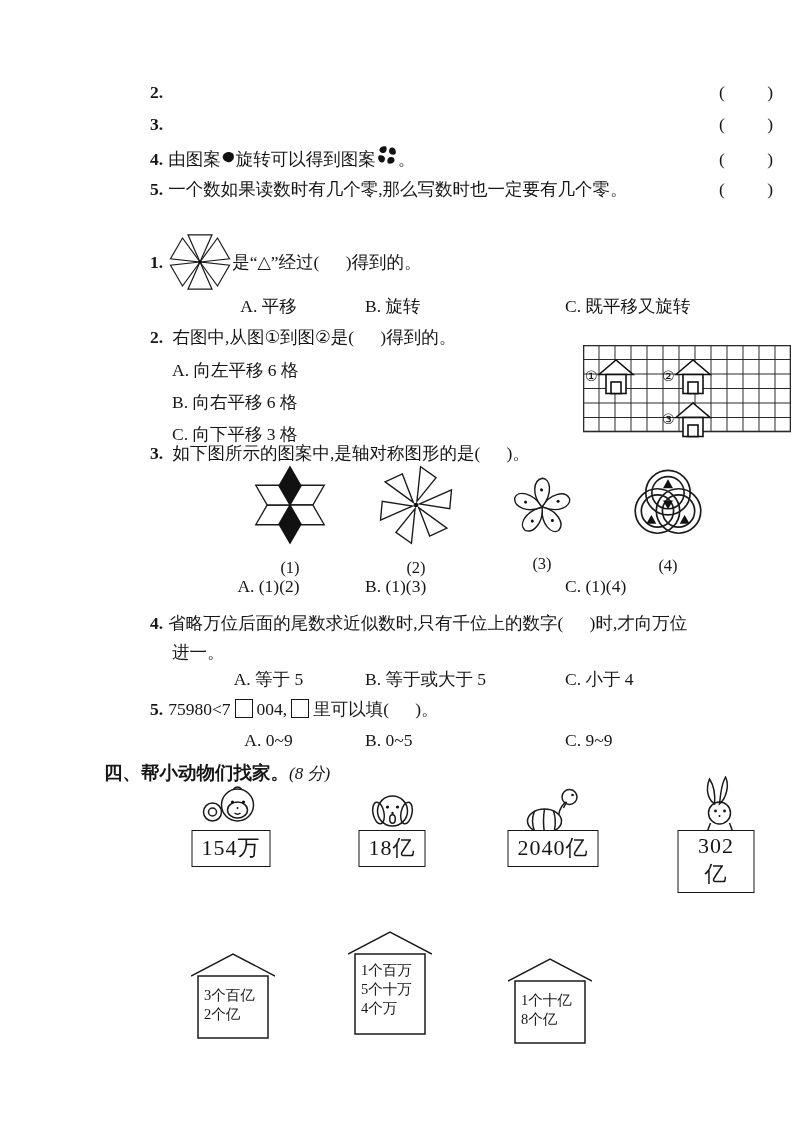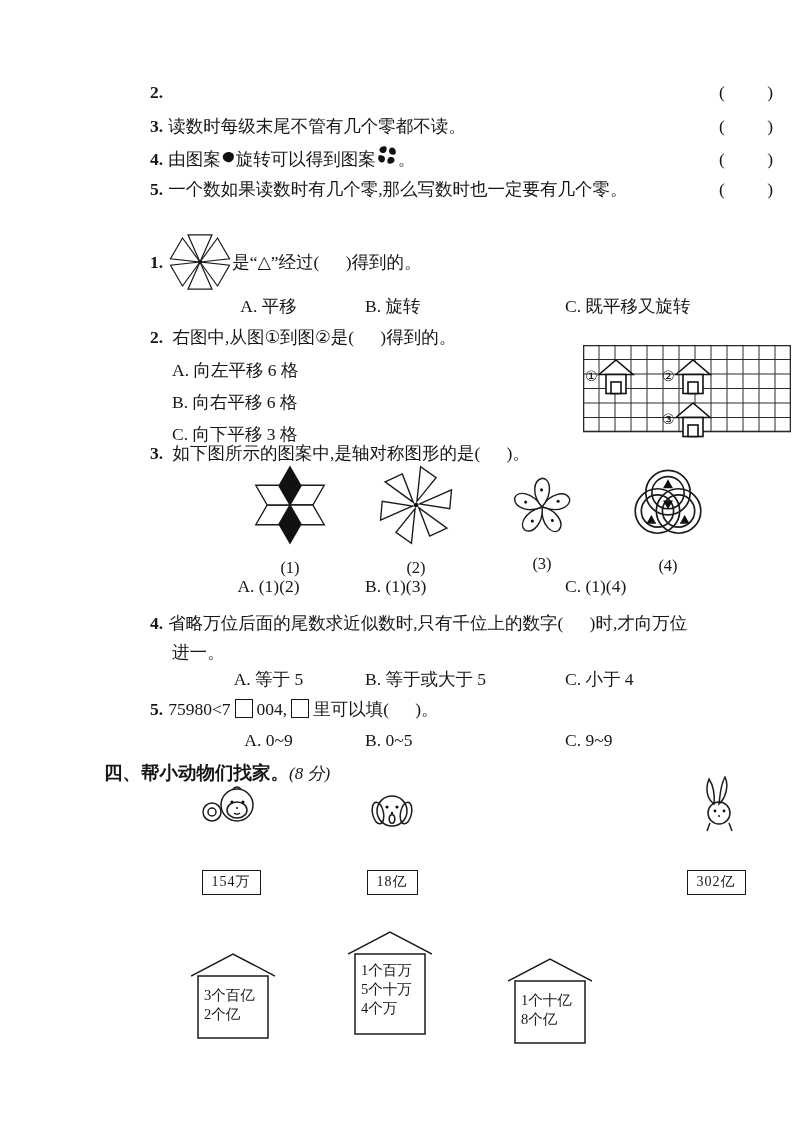--- a/index.html
+++ b/index.html
@@ -22,42 +22,41 @@
   .figf{fill:#111;stroke:none;}
   .figw{fill:#fff;stroke:#1b1b1b;stroke-width:1.5;}
   .sq{display:inline-block;width:16px;height:17px;border:1.4px solid #161616;
       vertical-align:-3px;margin:0 4px;}
   .figcols{left:230px;display:flex;gap:6px;}
   .figcol{width:120px;text-align:center;}
   .figcol .flabel{margin-top:6px;font-size:16.5px;}
   .animal-col{position:absolute;transform:translateX(-50%);text-align:center;}
   .animal-col svg{display:block;margin:0 auto -4px;}
   .sign{display:inline-block;border:1.6px solid #161616;padding:2px 9px 3px;
-        font-size:14px;letter-spacing:1px;background:#fff;position:relative;margin-top:40px;}
+        font-size:22px;letter-spacing:1px;background:#fff;position:relative;}
   .house{position:absolute;transform:translateX(-50%);width:84px;}
   .house-text{position:absolute;left:13px;font-size:14.5px;line-height:19px;white-space:nowrap;}
   .gridline{stroke:#2a2a2a;stroke-width:1;fill:none;}
   .ghouse{stroke:#111;stroke-width:1.6;fill:#fff;}
 </style>
 </head>
 <body>
 
 <div class="page">
 
   <div class="abs jrow" style="top:82px">
     <span class="num">2.</span>
     <span class="jparens">
       <span>(</span>
       <span>)</span>
     </span>
   </div>
 
   <div class="abs jrow" style="top:114px">
     <span class="num">3.</span>
-    <span>读数时每级末尾不管有几个零都不读。</span>
     <span class="jparens">
       <span>(</span>
       <span>)</span>
     </span>
   </div>
 
   <div class="abs jrow" style="top:145px">
     <span class="num">4.</span>
     <span>由图案</span>
     <svg width="15" height="15" viewBox="0 0 16 16" style="vertical-align:-2px">
@@ -285,20 +284,31 @@
       <ellipse class="fig" cx="18" cy="27" rx="5.5" ry="11" transform="rotate(-12 18 27)"></ellipse>
       <ellipse class="fig" cx="46" cy="27" rx="5.5" ry="11" transform="rotate(12 46 27)"></ellipse>
       <circle class="figf" cx="27" cy="21" r="1.6"></circle>
         <circle class="figf" cx="37" cy="21" r="1.6"></circle>
       <circle class="figf" cx="32" cy="27" r="1.2"></circle>
       <ellipse class="fig" cx="32" cy="33" rx="2.8" ry="4.2"></ellipse>
     </svg>
     <span class="sign">18亿</span>
   </div>
 
+  <div class="animal-col" style="top:784px;left:553px">
+    <svg width="70" height="50" viewBox="0 0 70 50">
+      <ellipse class="fig" cx="26" cy="37" rx="17" ry="12"></ellipse>
+      <path class="fig" d="M16,27 q-4,10 0,20 M26,25 q-2,12 0,24 M35,27 q3,9 1,19"></path>
+      <path class="fig" d="M40,31 q2,-10 8,-13"></path>
+      <circle class="fig" cx="51" cy="13" r="7.5"></circle>
+      <circle class="figf" cx="54" cy="11" r="1.3"></circle>
+      <path class="fig" d="M45,24 l3,-6"></path>
+    </svg>
+    <span class="sign">2040亿</span>
+  </div>
 
   <div class="animal-col" style="top:776px;left:716px">
     <svg width="64" height="58" viewBox="0 0 64 58">
       <path class="fig" d="M25,3 C21,13 23,23 30,28 C31,17 29,9 25,3 Z"></path>
       <path class="fig" d="M41,1 C36,10 36,21 35,28 C42,22 45,9 41,1 Z"></path>
       <circle class="fig" cx="35" cy="37" r="11"></circle>
       <circle class="figf" cx="31" cy="35" r="1.4"></circle>
         <circle class="figf" cx="40" cy="35" r="1.4"></circle>
       <circle class="figf" cx="35" cy="40" r="1"></circle>
       <path class="fig" d="M26,47 l-3,8 M45,47 l3,8"></path>

